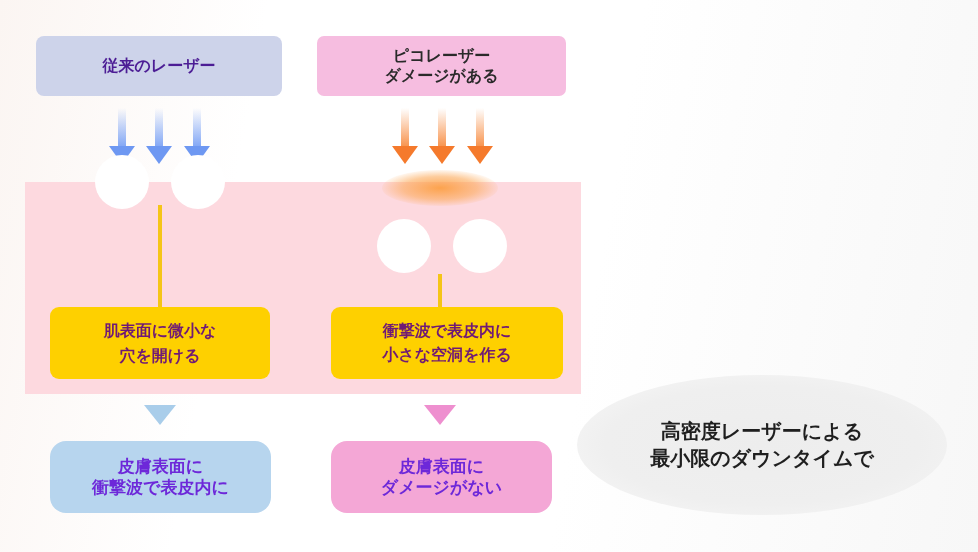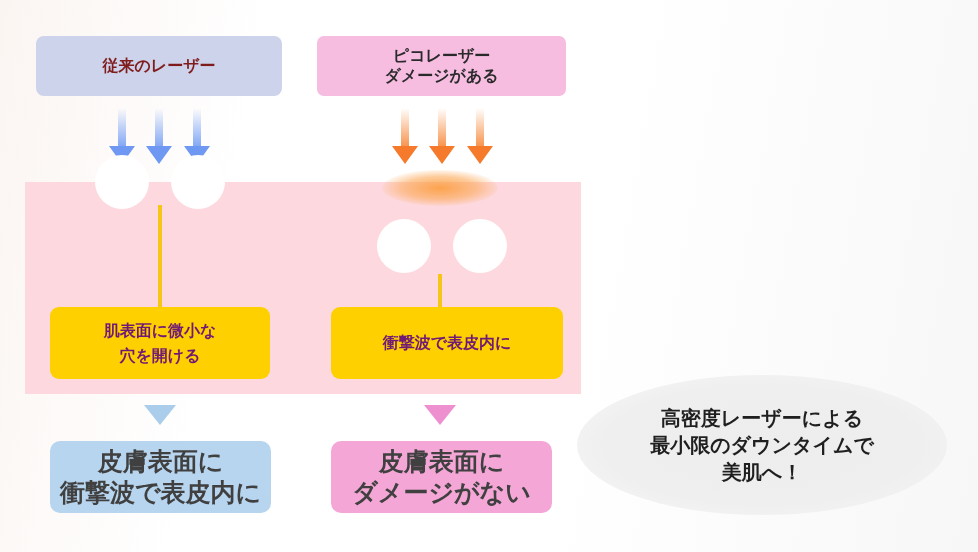--- a/index.html
+++ b/index.html
@@ -7,21 +7,21 @@
       width: 978px; height: 552px; overflow: hidden; position: relative;
       background: linear-gradient(100deg, #fbf5f2 0%, #ffffff 25%, #ffffff 60%, #f7f7f7 100%);
       font-family: "DejaVu Sans", "Liberation Sans", sans-serif;
       color: #222;
     }
     .abs { position: absolute; }
     .label-box {
       display: flex; align-items: center; justify-content: center; text-align: center;
       border-radius: 8px; font-weight: bold; line-height: 1.25;
     }
-    .hdr-left { left: 36px; top: 36px; width: 246px; height: 60px; background: #cdd3ea; font-size: 16px; color: #7f1d1d; }
+    .hdr-left { left: 36px; top: 36px; width: 246px; height: 60px; background: #cdd3ea; font-size: 16px; color: #4c1d95; }
     .hdr-right { left: 317px; top: 36px; width: 249px; height: 60px; background: #f6bde0; font-size: 16px; color: #2a2a2a; border-radius: 7px; }
 
     .skin-band { left: 25px; top: 182px; width: 556px; height: 212px; background: #fdd9df; }
 
     .arrow { width: 16px; height: 58px; }
     .arrow .shaft { position: absolute; left: 4px; top: 0; width: 8px; height: 42px; }
     .arrow .head { position: absolute; left: -5px; top: 38px; width: 0; height: 0;
       border-left: 13px solid transparent; border-right: 13px solid transparent; }
     .arrow.blue .shaft { background: linear-gradient(to bottom, rgba(120,160,245,0), #78a0f5); }
     .arrow.blue .head { border-top: 18px solid #6e98f2; }
@@ -31,21 +31,21 @@
     .hole { width: 54px; height: 54px; border-radius: 50%; background: #ffffff; }
 
     .glow { left: 382px; top: 170px; width: 116px; height: 36px; border-radius: 50%;
       background: radial-gradient(ellipse at center, rgba(252,160,70,0.95) 0%, rgba(252,170,90,0.6) 45%, rgba(253,217,223,0) 75%); }
 
     .stem { width: 4px; background: #f5c518; }
     .callout { background: #fed000; font-size: 16px; color: #701a75; border-radius: 9px; }
 
     .tri { width: 0; height: 0; border-left: 16px solid transparent; border-right: 16px solid transparent; border-top: 20px solid; }
 
-    .result { font-size: 25px; border-radius: 10px; color: #404040; }
+    .result { font-size: 17px; border-radius: 16px; color: #6d28d9; }
     .result-left { background: #b7d5ee; }
     .result-right { background: #f4a7d6; }
 
     .bubble { left: 577px; top: 375px; width: 370px; height: 140px; border-radius: 50%;
       background: radial-gradient(ellipse at center, #ededed 0%, #efefef 60%, rgba(240,240,240,0.6) 85%, rgba(245,245,245,0) 100%);
       display: flex; align-items: center; justify-content: center; text-align: center;
       font-size: 20px; font-weight: bold; line-height: 1.35; color: #1f1f1f; }
     .bubble span { display: block; }
   </style>
 </head>
@@ -102,20 +102,21 @@
 
 <div class="abs label-box callout" style="left:50px;top:307px;width:220px;height:72px;">
   <div>
     <span style="display:block">肌表面に微小な</span>
     <span style="display:block;margin-top:5px">穴を開ける</span>
   </div>
 </div>
 <div class="abs label-box callout" style="left:331px;top:307px;width:232px;height:72px;">
   <div>
     <span style="display:block">衝撃波で表皮内に</span>
+    <span style="display:block;margin-top:4px">小さな空洞を作る</span>
   </div>
 </div>
 
 <div class="abs tri" style="left:144px;top:405px;border-top-color:#a9cdea;"></div>
 <div class="abs tri" style="left:424px;top:405px;border-top-color:#ee8fcf;"></div>
 
 <div class="abs label-box result result-left" style="left:50px;top:441px;width:221px;height:72px;">
   <div>
     <span style="display:block">皮膚表面に</span>
     <span style="display:block">衝撃波で表皮内に</span>
@@ -125,15 +126,14 @@
   <div>
     <span style="display:block">皮膚表面に</span>
     <span style="display:block">ダメージがない</span>
   </div>
 </div>
 
 <div class="abs bubble">
   <div>
     <span>高密度レーザーによる</span>
     <span>最小限のダウンタイムで</span>
-    <span>美肌へ！</span>
   </div>
 </div>
 
 </body></html>

